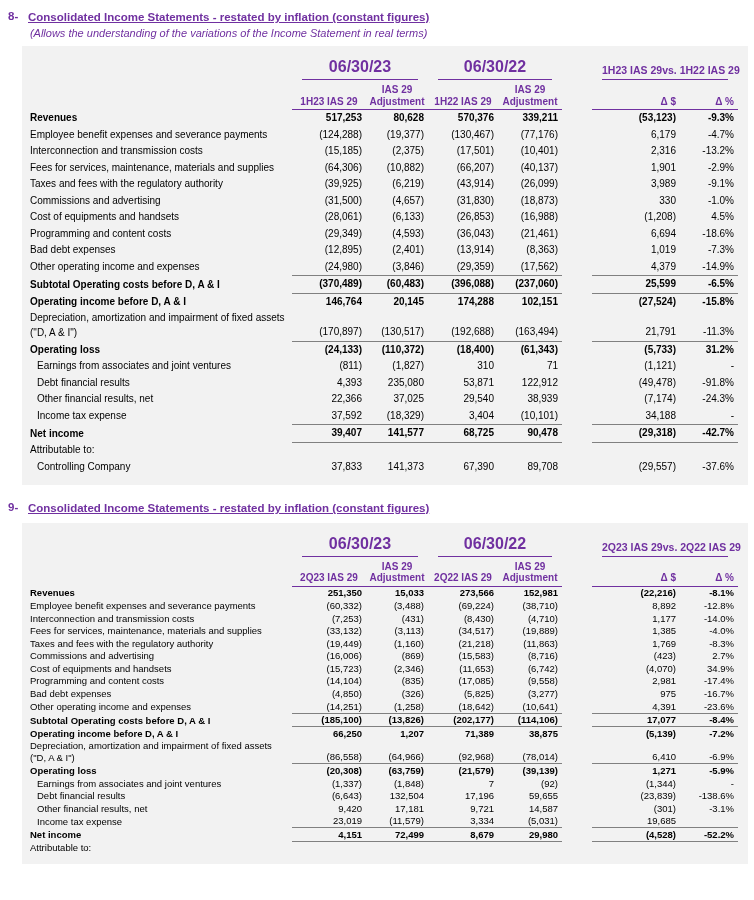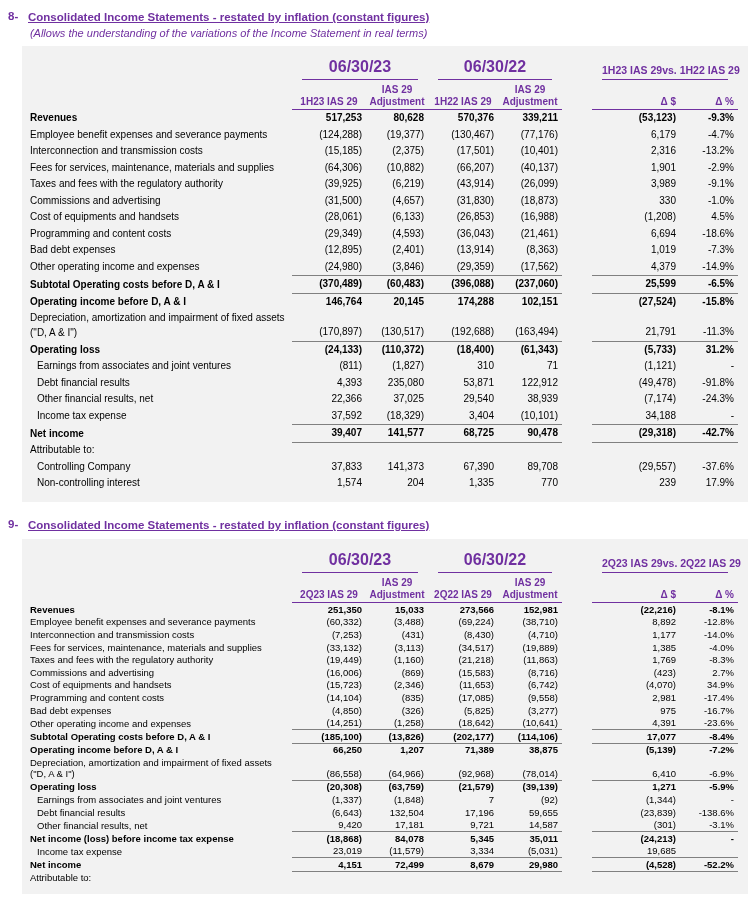--- a/index.html
+++ b/index.html
@@ -291,30 +291,20 @@
         <tr>
           <td class="label indent">Controlling Company</td>
           <td class="num">37,833</td>
           <td class="num">141,373</td>
           <td class="num">67,390</td>
           <td class="num">89,708</td>
           <td class="gapcol"></td>
           <td class="num">(29,557)</td>
           <td class="num">-37.6%</td>
         </tr>
-        <tr>
-          <td class="label indent">Non-controlling interest</td>
-          <td class="num">1,574</td>
-          <td class="num">204</td>
-          <td class="num">1,335</td>
-          <td class="num">770</td>
-          <td class="gapcol"></td>
-          <td class="num">239</td>
-          <td class="num">17.9%</td>
-        </tr>
       </tbody>
     </table>
 </div>
 
 <div class="sec">
   <span class="sec-num">9-</span>
   <div>
     <div class="sec-title">Consolidated Income Statements - restated by inflation (constant figures)</div>
   </div>
 </div>
@@ -523,30 +513,20 @@
         <tr>
           <td class="label indent">Other financial results, net</td>
           <td class="num">9,420</td>
           <td class="num">17,181</td>
           <td class="num">9,721</td>
           <td class="num">14,587</td>
           <td class="gapcol"></td>
           <td class="num">(301)</td>
           <td class="num">-3.1%</td>
         </tr>
-        <tr class="bold">
-          <td class="label">Net income (loss) before income tax expense</td>
-          <td class="num topline">(18,868)</td>
-          <td class="num topline">84,078</td>
-          <td class="num topline">5,345</td>
-          <td class="num topline">35,011</td>
-          <td class="gapcol"></td>
-          <td class="num topline">(24,213)</td>
-          <td class="num topline">-</td>
-        </tr>
         <tr>
           <td class="label indent">Income tax expense</td>
           <td class="num">23,019</td>
           <td class="num">(11,579)</td>
           <td class="num">3,334</td>
           <td class="num">(5,031)</td>
           <td class="gapcol"></td>
           <td class="num">19,685</td>
           <td class="num"></td>
         </tr>

